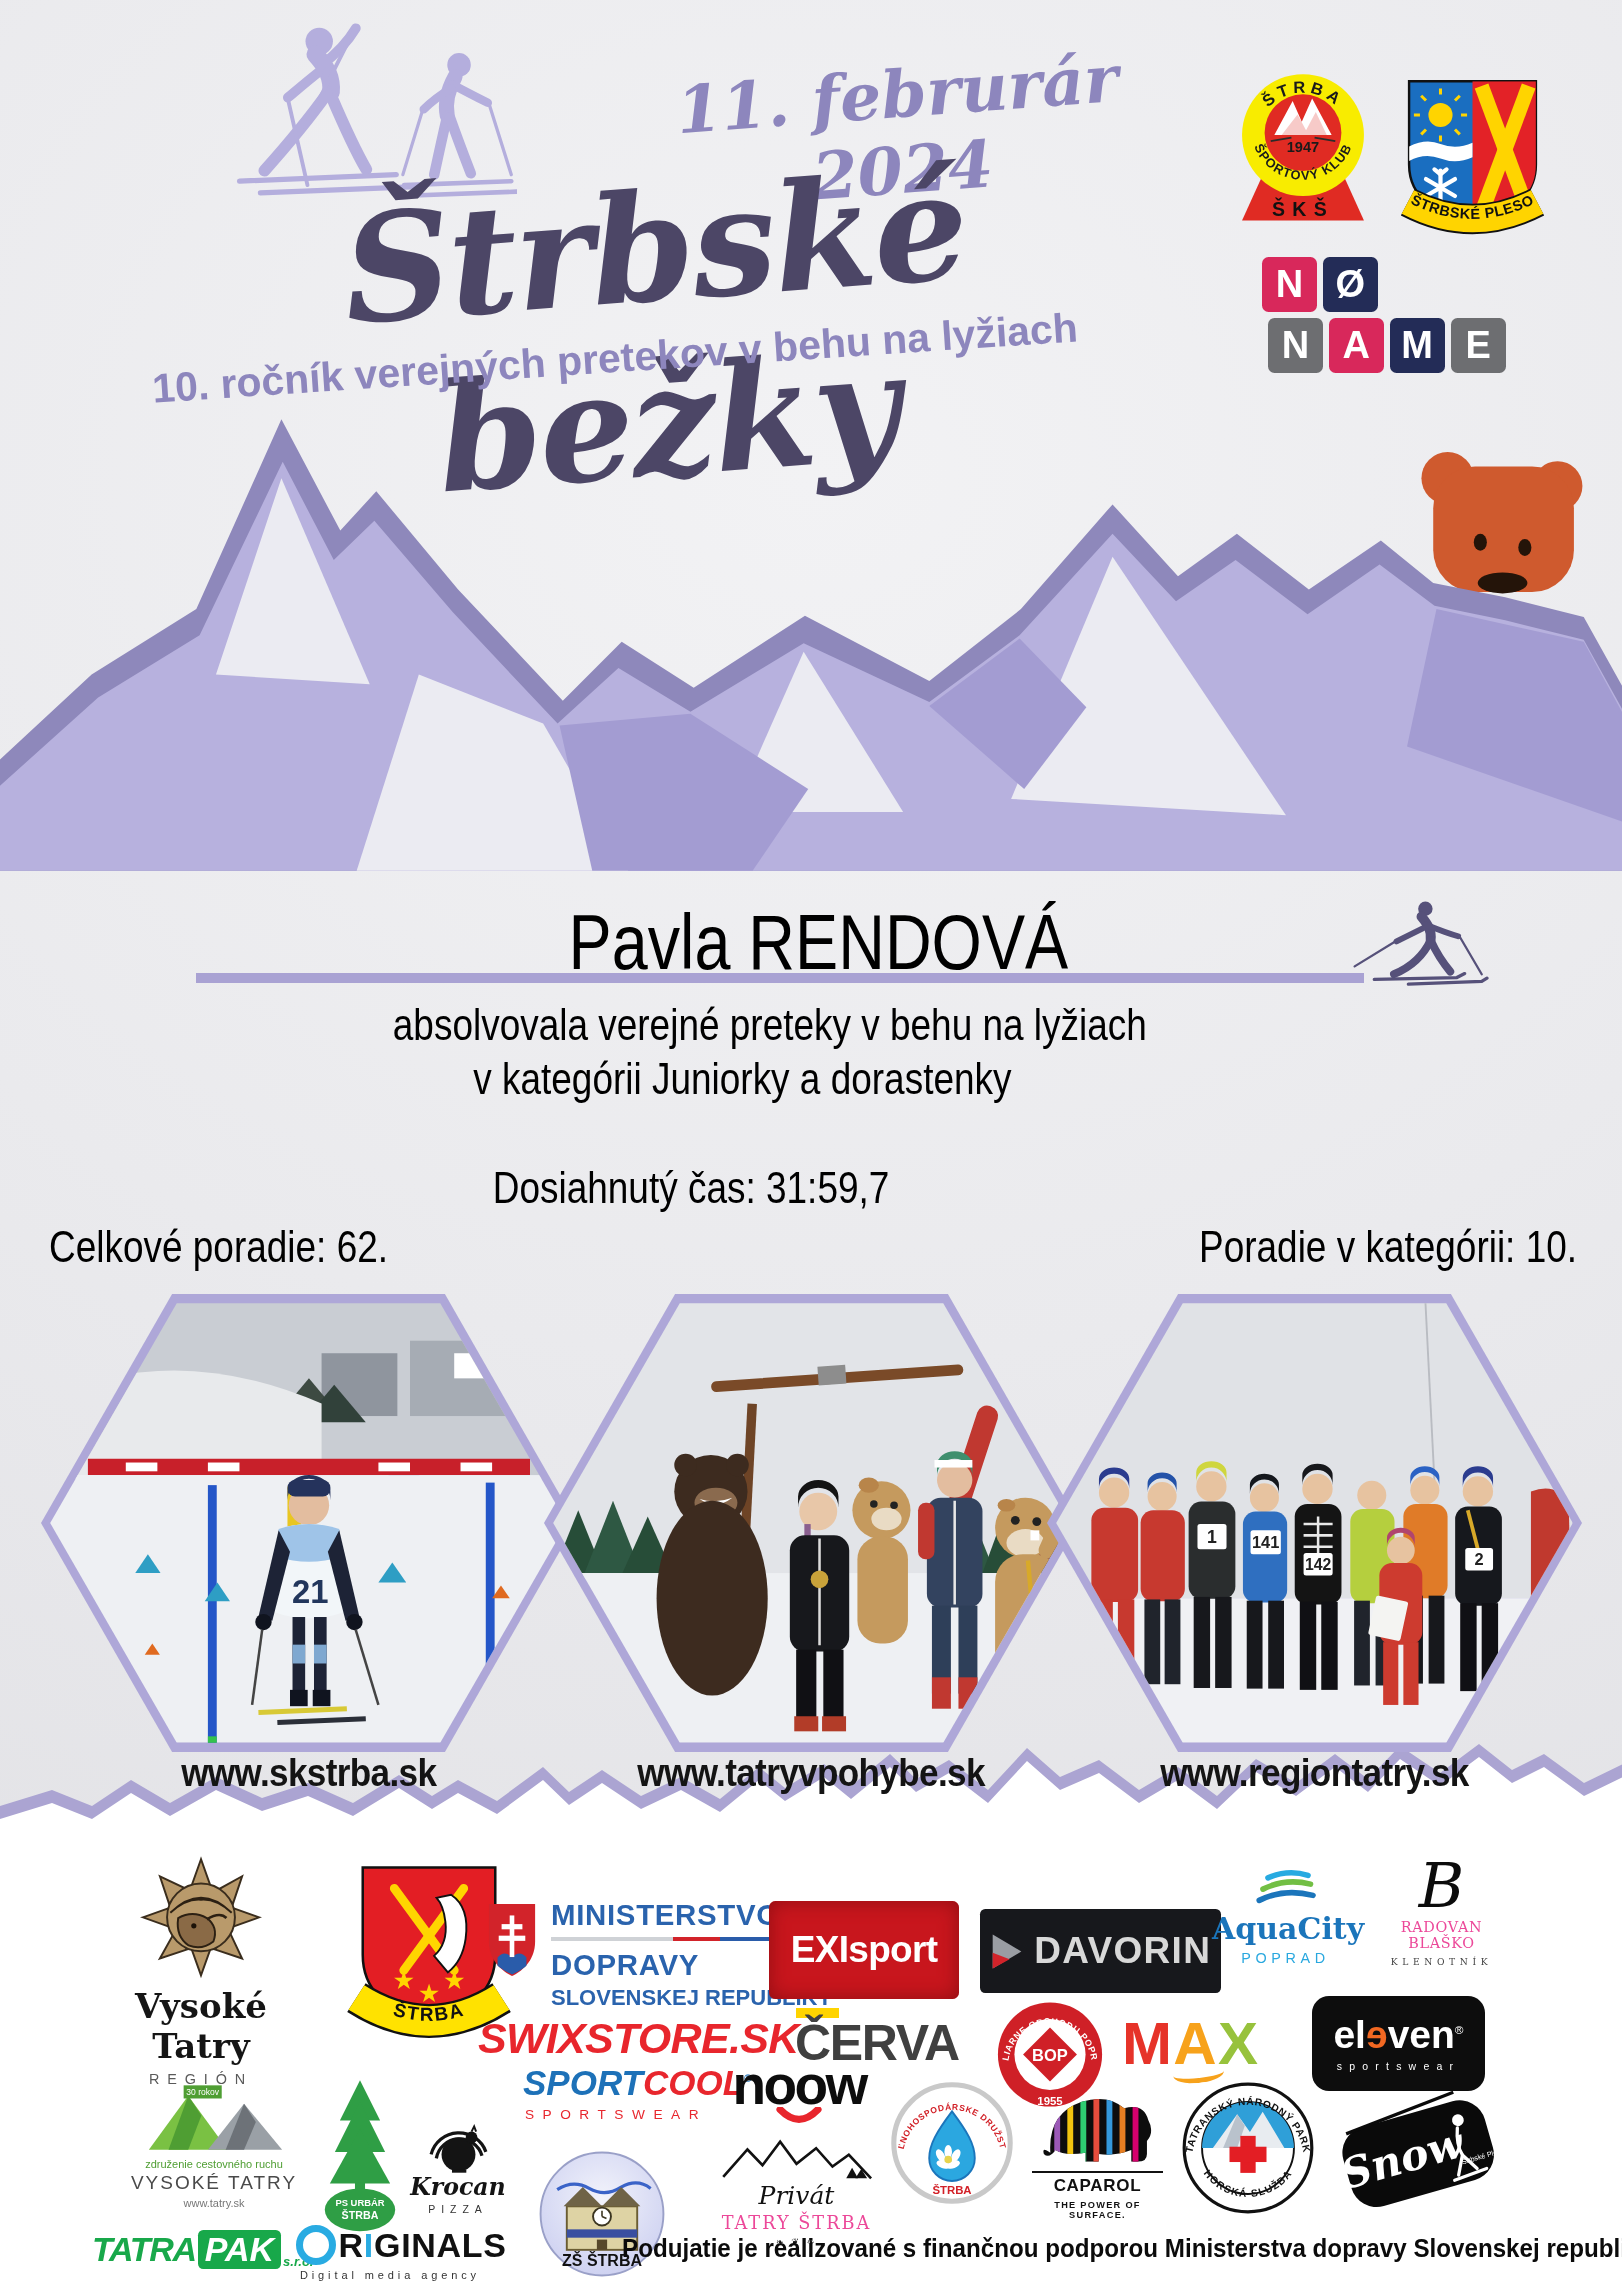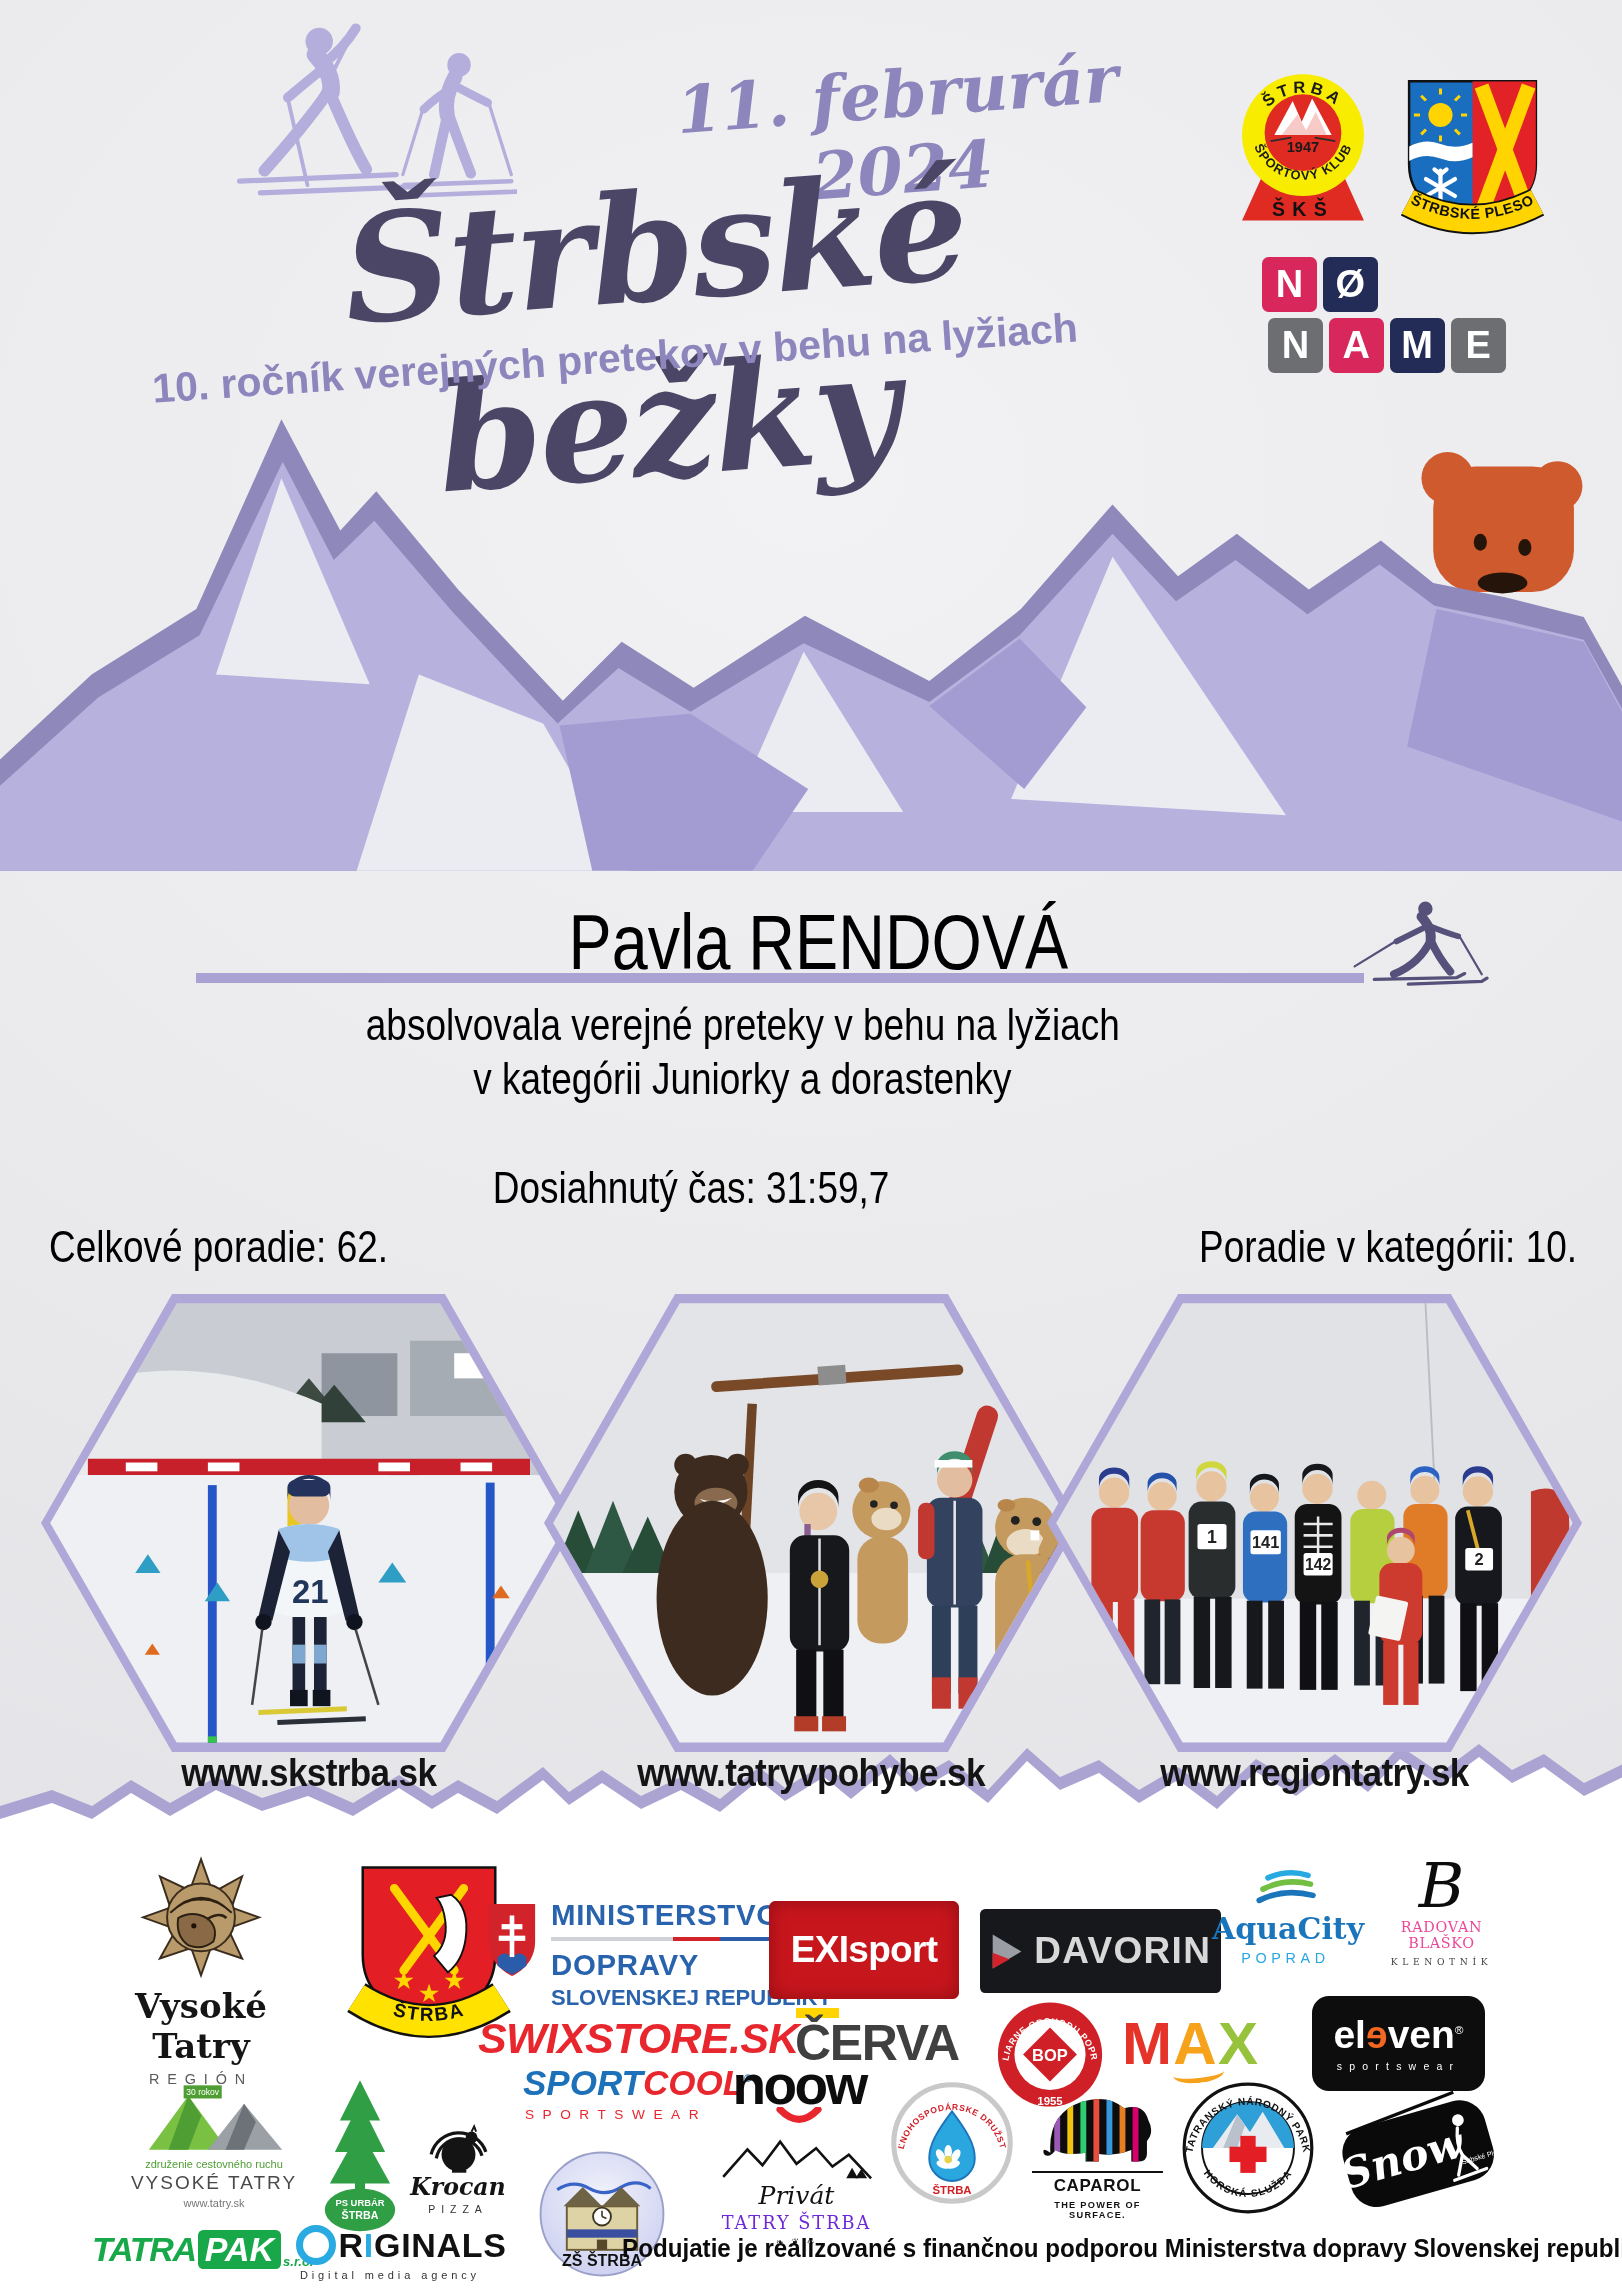--- a/index.html
+++ b/index.html
@@ -168,21 +168,21 @@
       <path d="M114,54 C98,62 86,68 74,74" stroke-width="9"></path>
       <path d="M126,72 C136,94 146,108 156,120" stroke-width="12"></path>
       <path d="M126,72 C114,98 94,114 70,124" stroke-width="12"></path>
       <line x1="170" y1="66" x2="204" y2="124" stroke-width="3.5"></line>
       <line x1="72" y1="74" x2="10" y2="112" stroke-width="3.5"></line>
       <path d="M40,132 L166,129 L178,123" stroke-width="5"></path>
       <path d="M92,139 L204,135 L212,130" stroke-width="5"></path>
     </g>
   </svg>
 
-  <div class="abs center" style="left:0px;top:1000px;width:1485px;font-size:44px;color:#000;"><span class="cond">absolvovala verejné preteky v behu na lyžiach</span></div>
+  <div class="abs center" style="left:0px;top:1000px;width:1485px;font-size:44px;color:#000;padding-left:27px;"><span class="cond">absolvovala verejné preteky v behu na lyžiach</span></div>
   <div class="abs center" style="left:0px;top:1054px;width:1485px;font-size:44px;color:#000;"><span class="cond">v kategórii Juniorky a dorastenky</span></div>
   <div class="abs center" style="left:0px;top:1163px;width:1382px;font-size:44px;color:#000;"><span class="cond">Dosiahnutý čas: 31:59,7</span></div>
   <div class="abs" style="left:49px;top:1222px;font-size:44px;color:#000;"><span class="cond-l">Celkové poradie: 62.</span></div>
   <div class="abs" style="right:46px;top:1222px;font-size:44px;color:#000;text-align:right;"><span class="cond-r">Poradie v kategórii: 10.</span></div>
 
   <div class="abs hex hex-outer" style="left:41px;top:1294px;">
     <div class="hex-inner hex">
       <svg width="100%" height="100%" viewBox="0 0 818 700" preserveAspectRatio="none">
         <rect width="818" height="280" fill="#c9cdd3"></rect>
         <rect x="430" y="80" width="120" height="100" fill="#8f959e"></rect>
@@ -600,21 +600,21 @@
     <text x="100" y="182" text-anchor="middle" font-size="25" font-weight="bold" fill="#111">ZŠ ŠTRBA</text>
   </svg>
 
   <div class="abs" style="left:713px;top:2135px;width:167px;text-align:center;">
     <svg width="157" height="46" viewBox="0 0 240 70">
       <path d="M8,64 L45,22 L68,46 L95,10 L120,44 L150,20 L175,48 L200,30 L234,66" fill="none" stroke="#111" stroke-width="4"></path>
       <polygon points="196,66 205,50 214,66" fill="#111"></polygon>
       <polygon points="210,66 219,52 228,66" fill="#111"></polygon>
     </svg>
     <div style="font-family:'DejaVu Serif',serif;font-style:italic;font-size:25px;color:#111;line-height:1;">Privát</div>
-    <div style="font-family:'DejaVu Serif',serif;font-size:17.7px;letter-spacing:2px;color:#6d28d9;margin-top:5.2px;">TATRY ŠTRBA</div>
+    <div style="font-family:'DejaVu Serif',serif;font-size:17.7px;letter-spacing:2px;color:#ec4899;margin-top:5.2px;">TATRY ŠTRBA</div>
     <div style="font-size:9.2px;color:#111;letter-spacing:2.6px;margin-top:2.6px;">❧ ❦ ❧</div>
   </div>
 
   <svg class="abs" style="left:890px;top:2081px;" width="124" height="124" viewBox="0 0 196 196">
     <circle cx="98" cy="98" r="92" fill="#ffffff" stroke="#c9c9c9" stroke-width="8"></circle>
     <path id="pdArc" d="M22,106 A78,78 0 0 1 174,106" fill="none"></path>
     <text font-size="13.5" font-weight="bold" fill="#d22027" letter-spacing="1">
       <textPath href="#pdArc" startOffset="50%" text-anchor="middle">POĽNOHOSPODÁRSKE DRUŽSTVO</textPath>
     </text>
     <path d="M98,48 C122,80 134,100 134,122 A36,36 0 1 1 62,122 C62,100 74,80 98,48 Z" fill="#2ba7e0" stroke="#1b75bb" stroke-width="3"></path>

